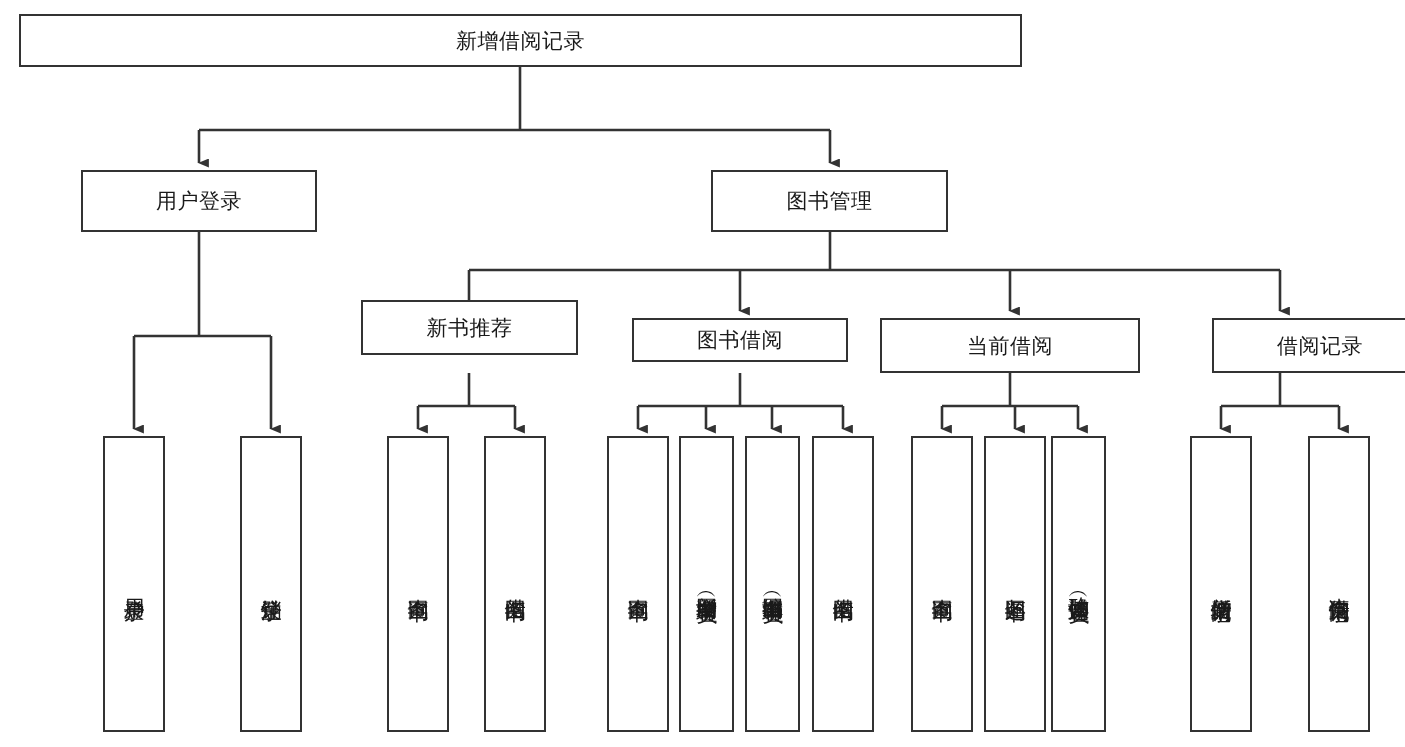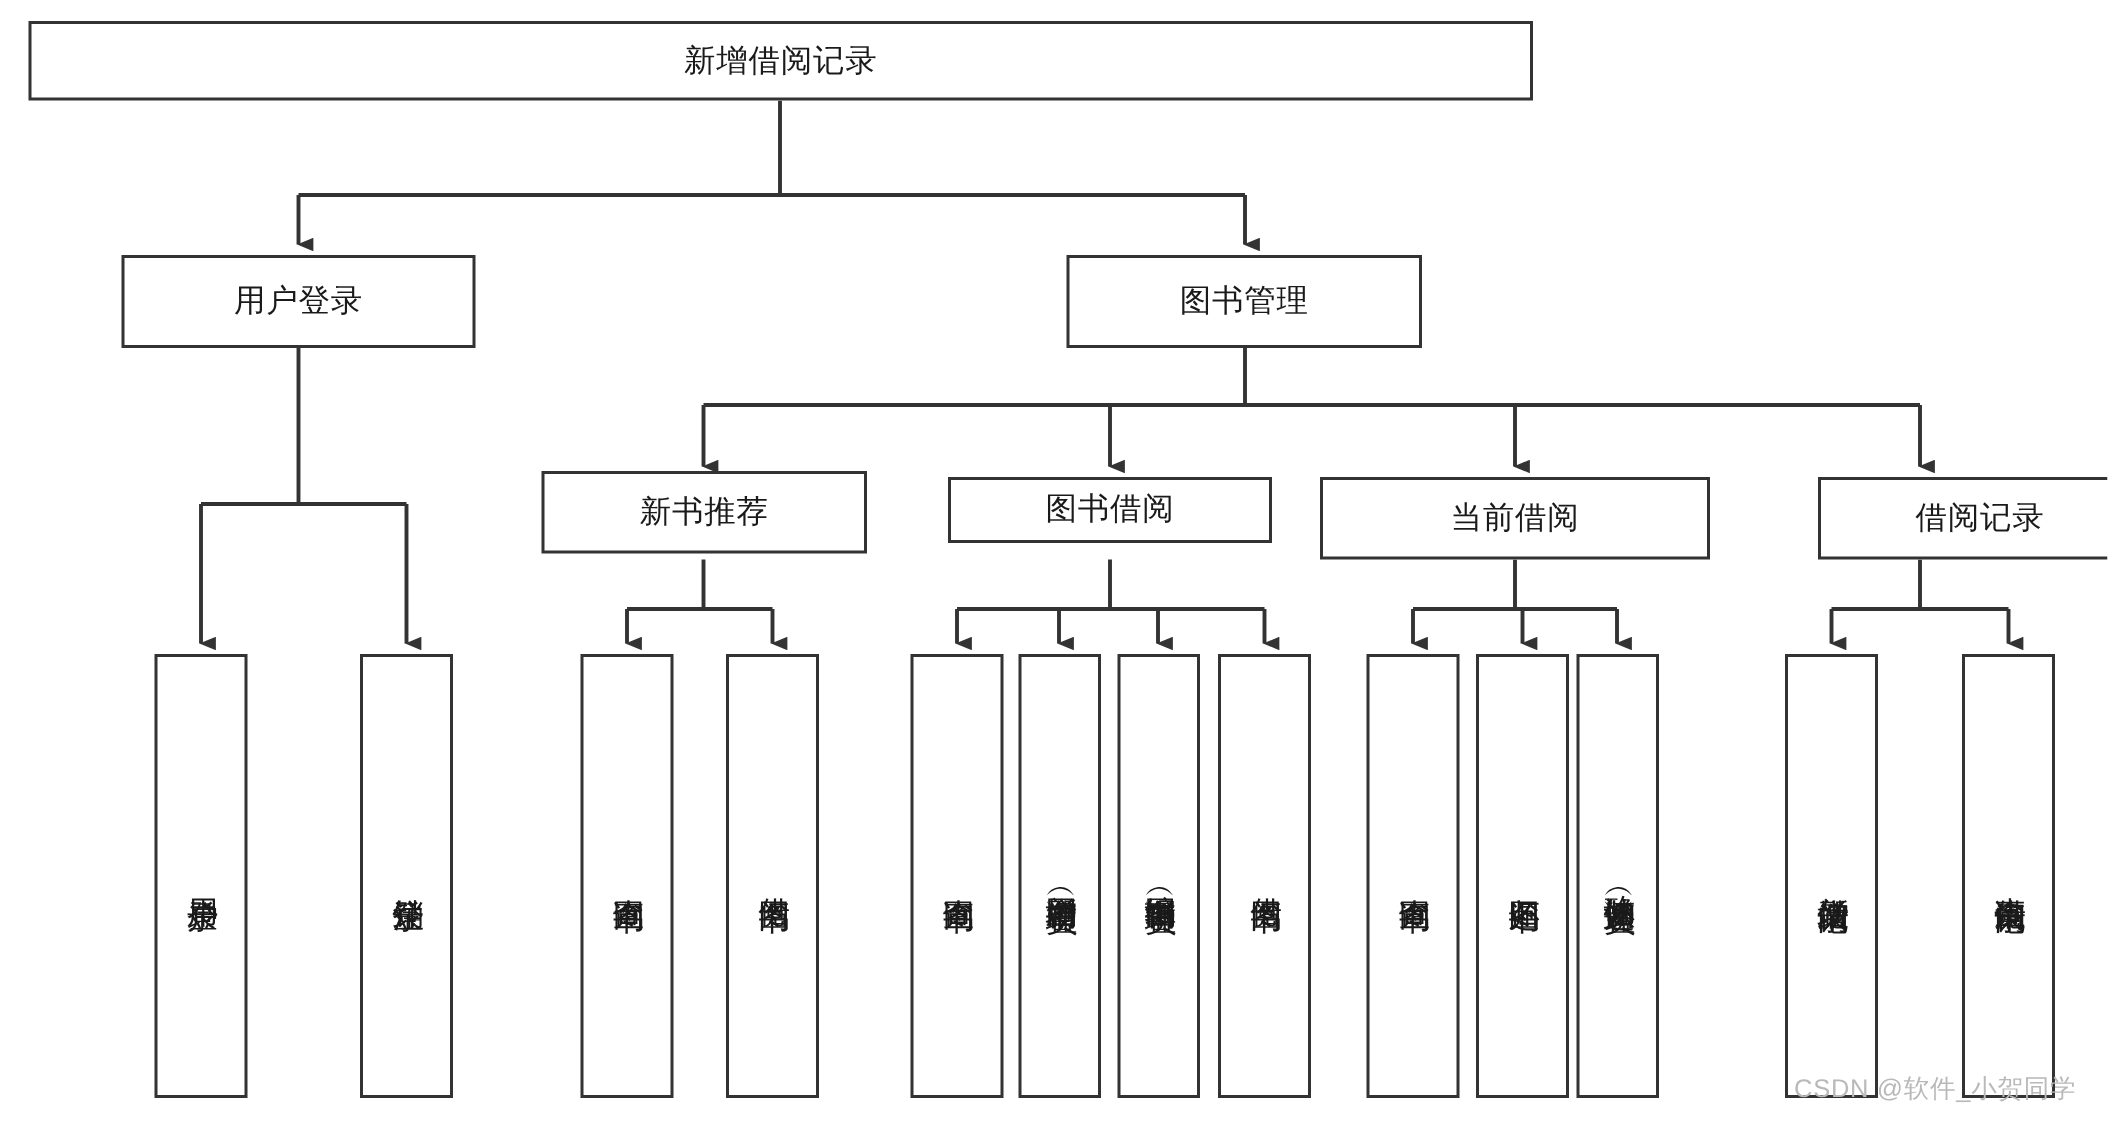--- a/index.html
+++ b/index.html
@@ -126,21 +126,21 @@
     <span>新增借阅记录</span>
   </div>
 
   <div class="node node-h" style="left:81px; top:170px; width:236px; height:62px;">
     <span>用户登录</span>
   </div>
   <div class="node node-h" style="left:711px; top:170px; width:237px; height:62px;">
     <span>图书管理</span>
   </div>
 
-  <div class="node node-h" style="left:361px; top:314px; width:217px; height:55px;">
+  <div class="node node-h" style="left:361px; top:300px; width:217px; height:55px;">
     <span>新书推荐</span>
   </div>
   <div class="node node-h" style="left:632px; top:318px; width:216px; height:44px;">
     <span>图书借阅</span>
   </div>
   <div class="node node-h" style="left:880px; top:318px; width:260px; height:55px;">
     <span>当前借阅</span>
   </div>
   <div class="node node-h" style="left:1172px; top:318px; width:216px; height:55px;margin-left:40px;">
     <span>借阅记录</span>
@@ -179,15 +179,14 @@
   <div class="node node-leaf" style="left:1051px; top:436px; width:55px; height:296px;">
     <span class="vtext">确认归还（管理员）</span>
   </div>
   <div class="node node-leaf" style="left:1190px; top:436px; width:62px; height:296px;">
     <span class="vtext">新增借阅记录</span>
   </div>
   <div class="node node-leaf" style="left:1308px; top:436px; width:62px; height:296px;">
     <span class="vtext">查询借阅记录</span>
   </div>
 
-  <div class="watermark" style="left:1196px; top:714px;">CSDN @软件_小贺同学</div>
 
 </div>
 
 </body></html>

